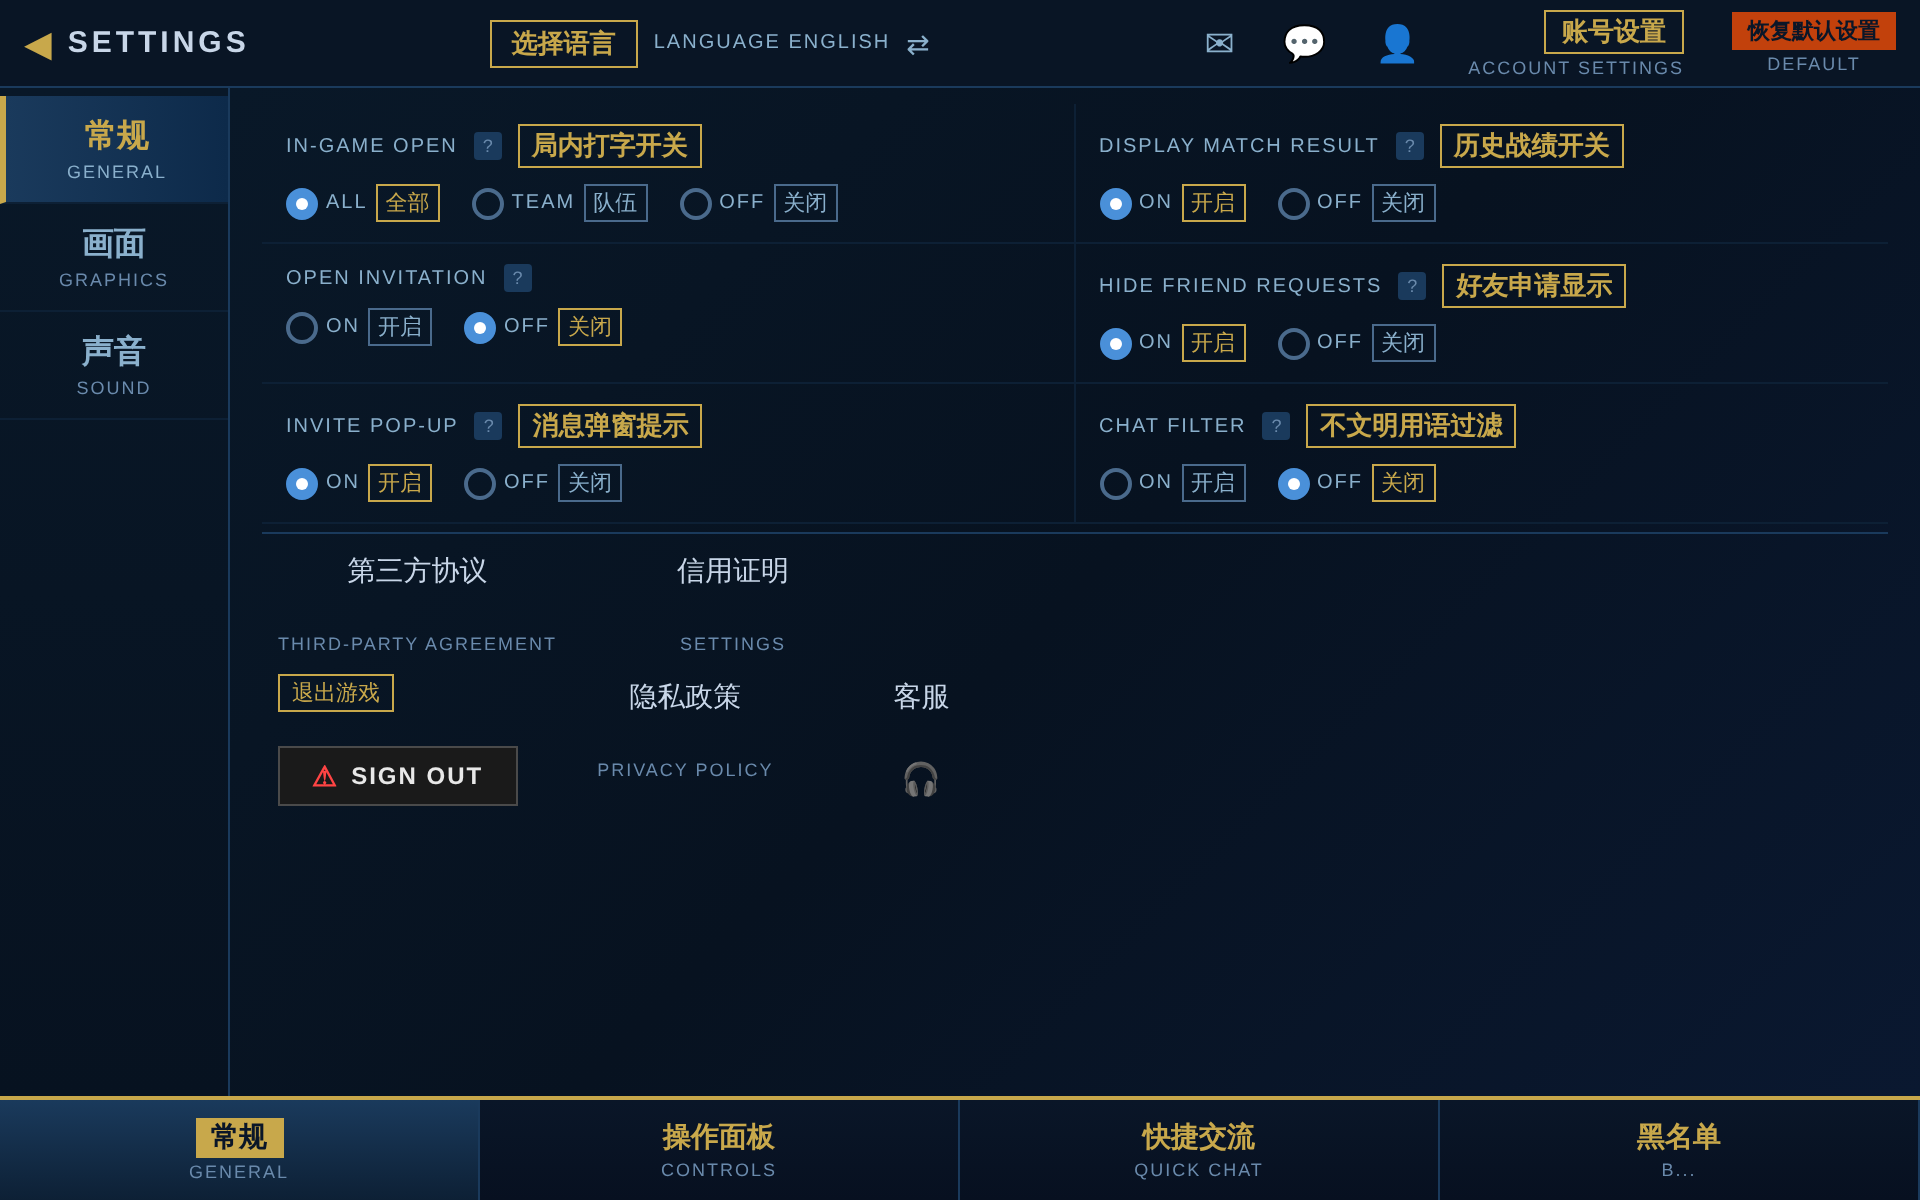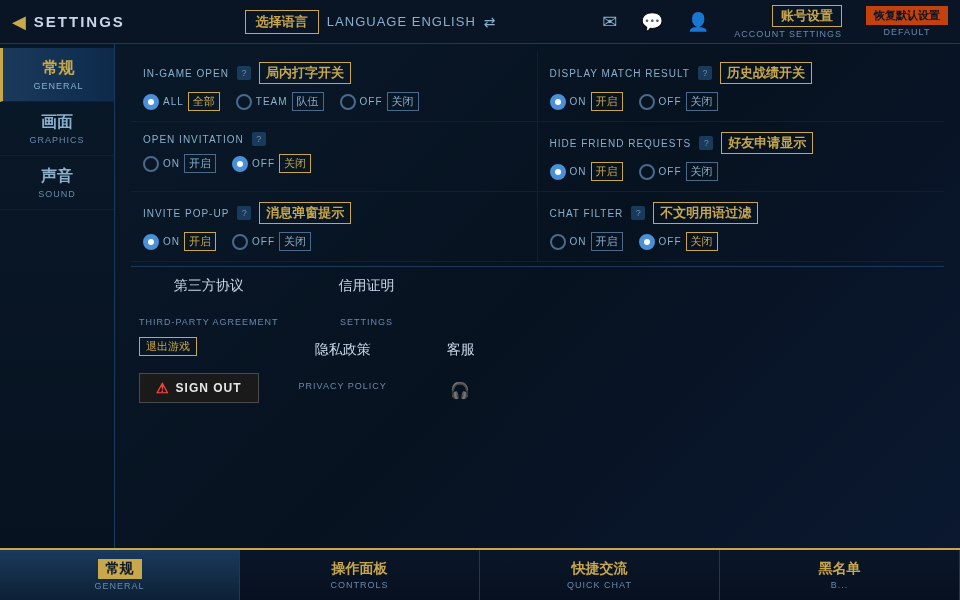--- a/index.html
+++ b/index.html
@@ -325,21 +325,21 @@
     .lang-btn-zh {
       border: 1px solid #c8a84b;
       padding: 2px 10px;
       color: #c8a84b;
       font-size: 13px;
       font-weight: bold;
       cursor: pointer;
     }
 
     .lang-english {
-      font-size: 13px;
+      font-size: 10px;
       color: #8ab0cc;
       letter-spacing: 1px;
     }
 
     .lang-arrows {
       color: #8ab0cc;
       font-size: 14px;
       cursor: pointer;
     }
 

